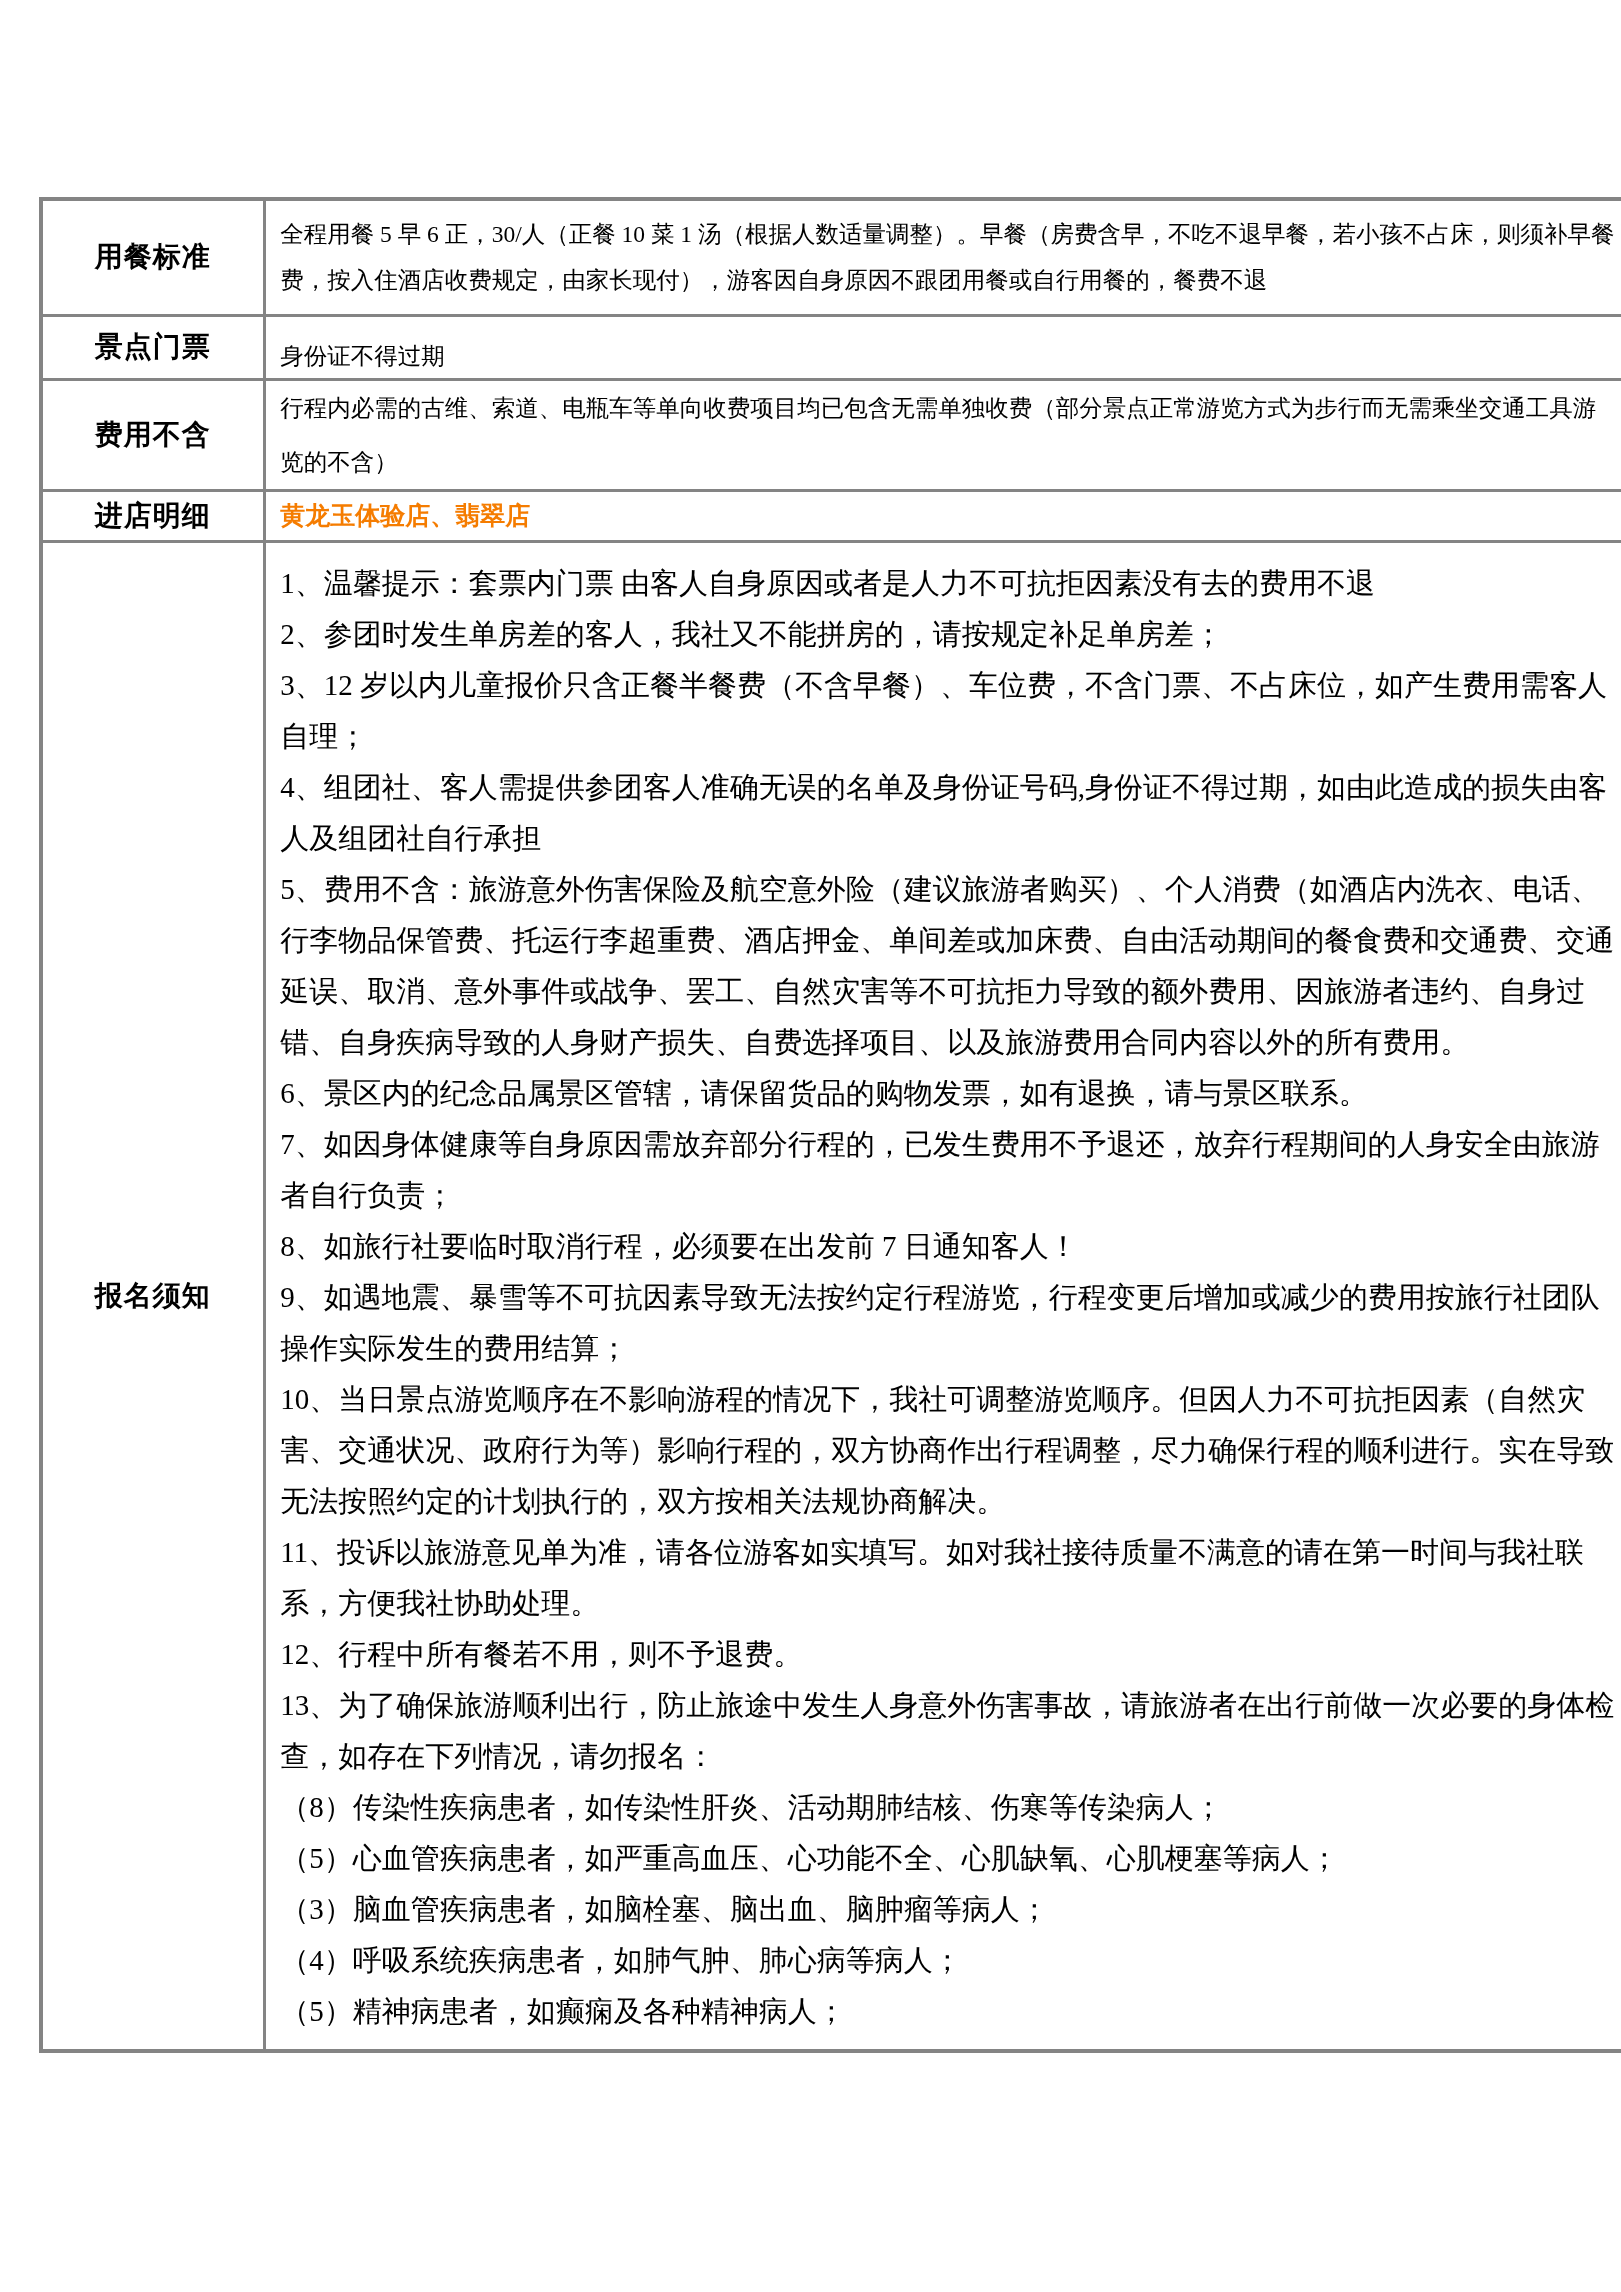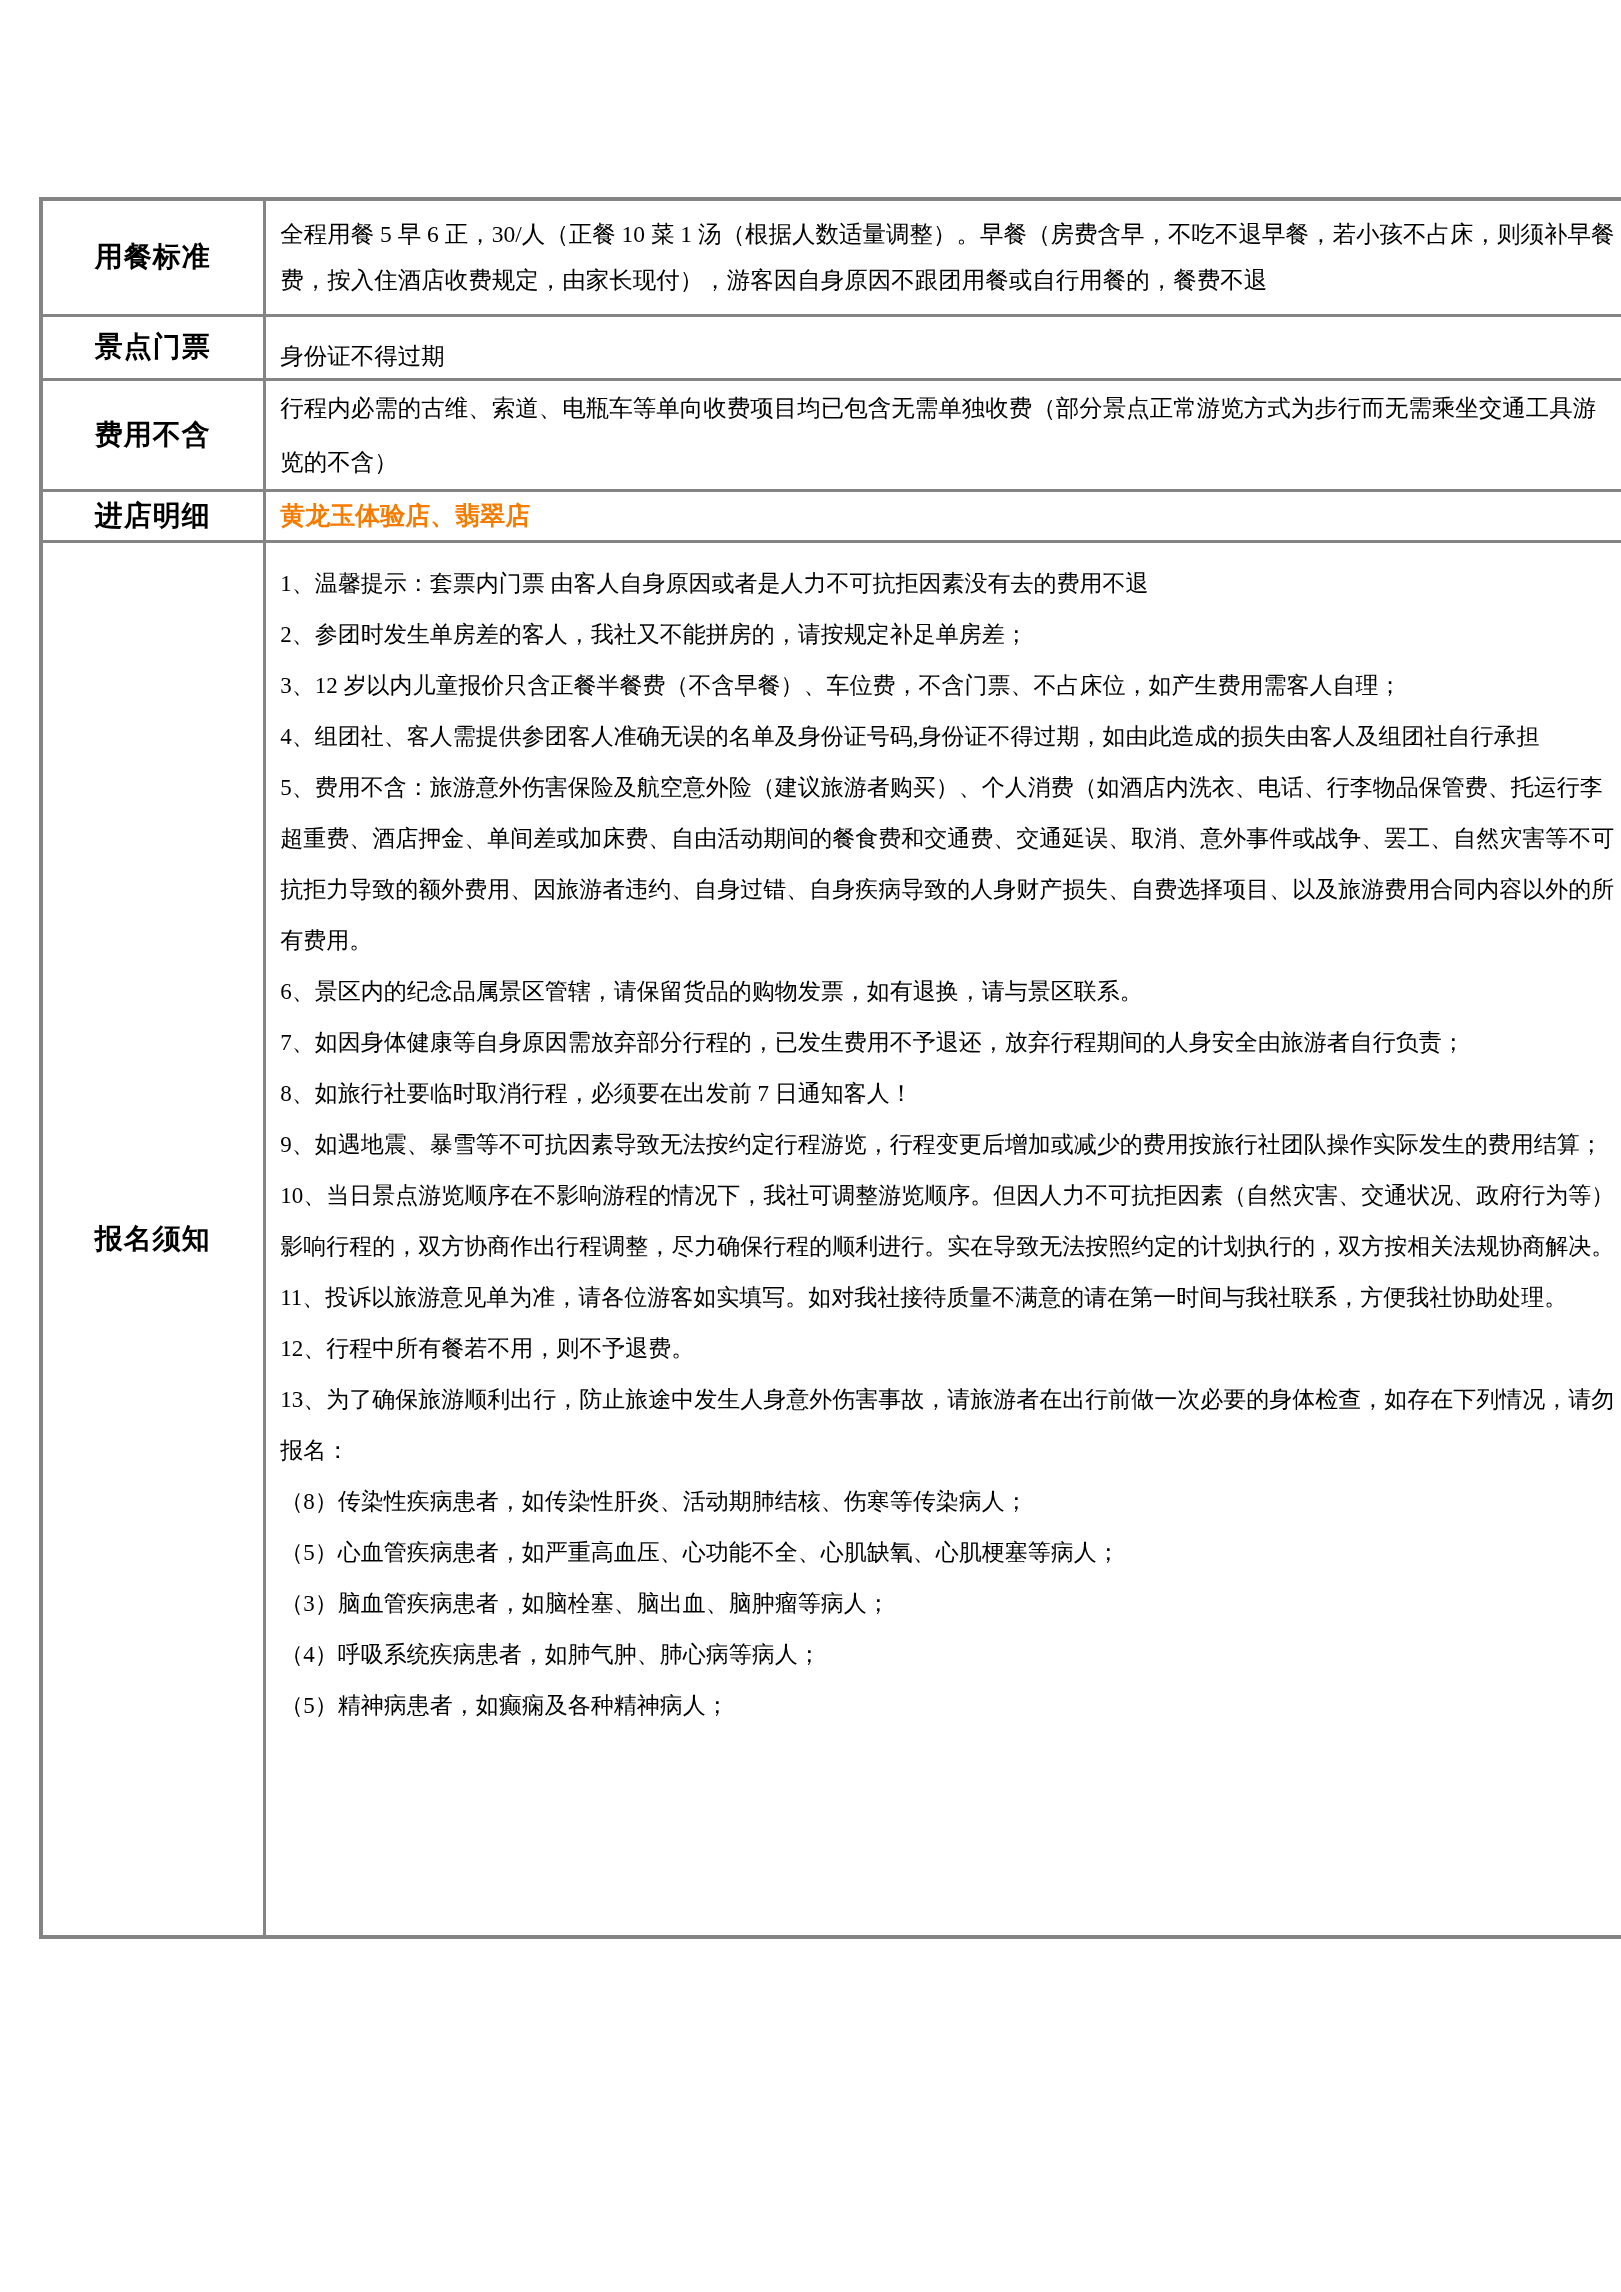--- a/index.html
+++ b/index.html
@@ -54,21 +54,21 @@
   tr.row-notes   td.content-cell { height: 1396px; vertical-align: top; padding-top: 15.7px; padding-bottom: 11.8px; }
   .highlight-text {
     font-family: "Liberation Sans", sans-serif;
     font-weight: bold;
     font-size: 25px;
     color: var(--highlight-color);
   }
   .notes p {
     margin: 0;
     line-height: 51px;
-    font-size: 23px;
+    font-size: 29px;
   }
 </style>
 </head>
 <body>
 
 <div class="page">
   <table class="info-table">
     <tbody>
         <tr class="row-meal">
       <td class="label-cell">用餐标准</td>

